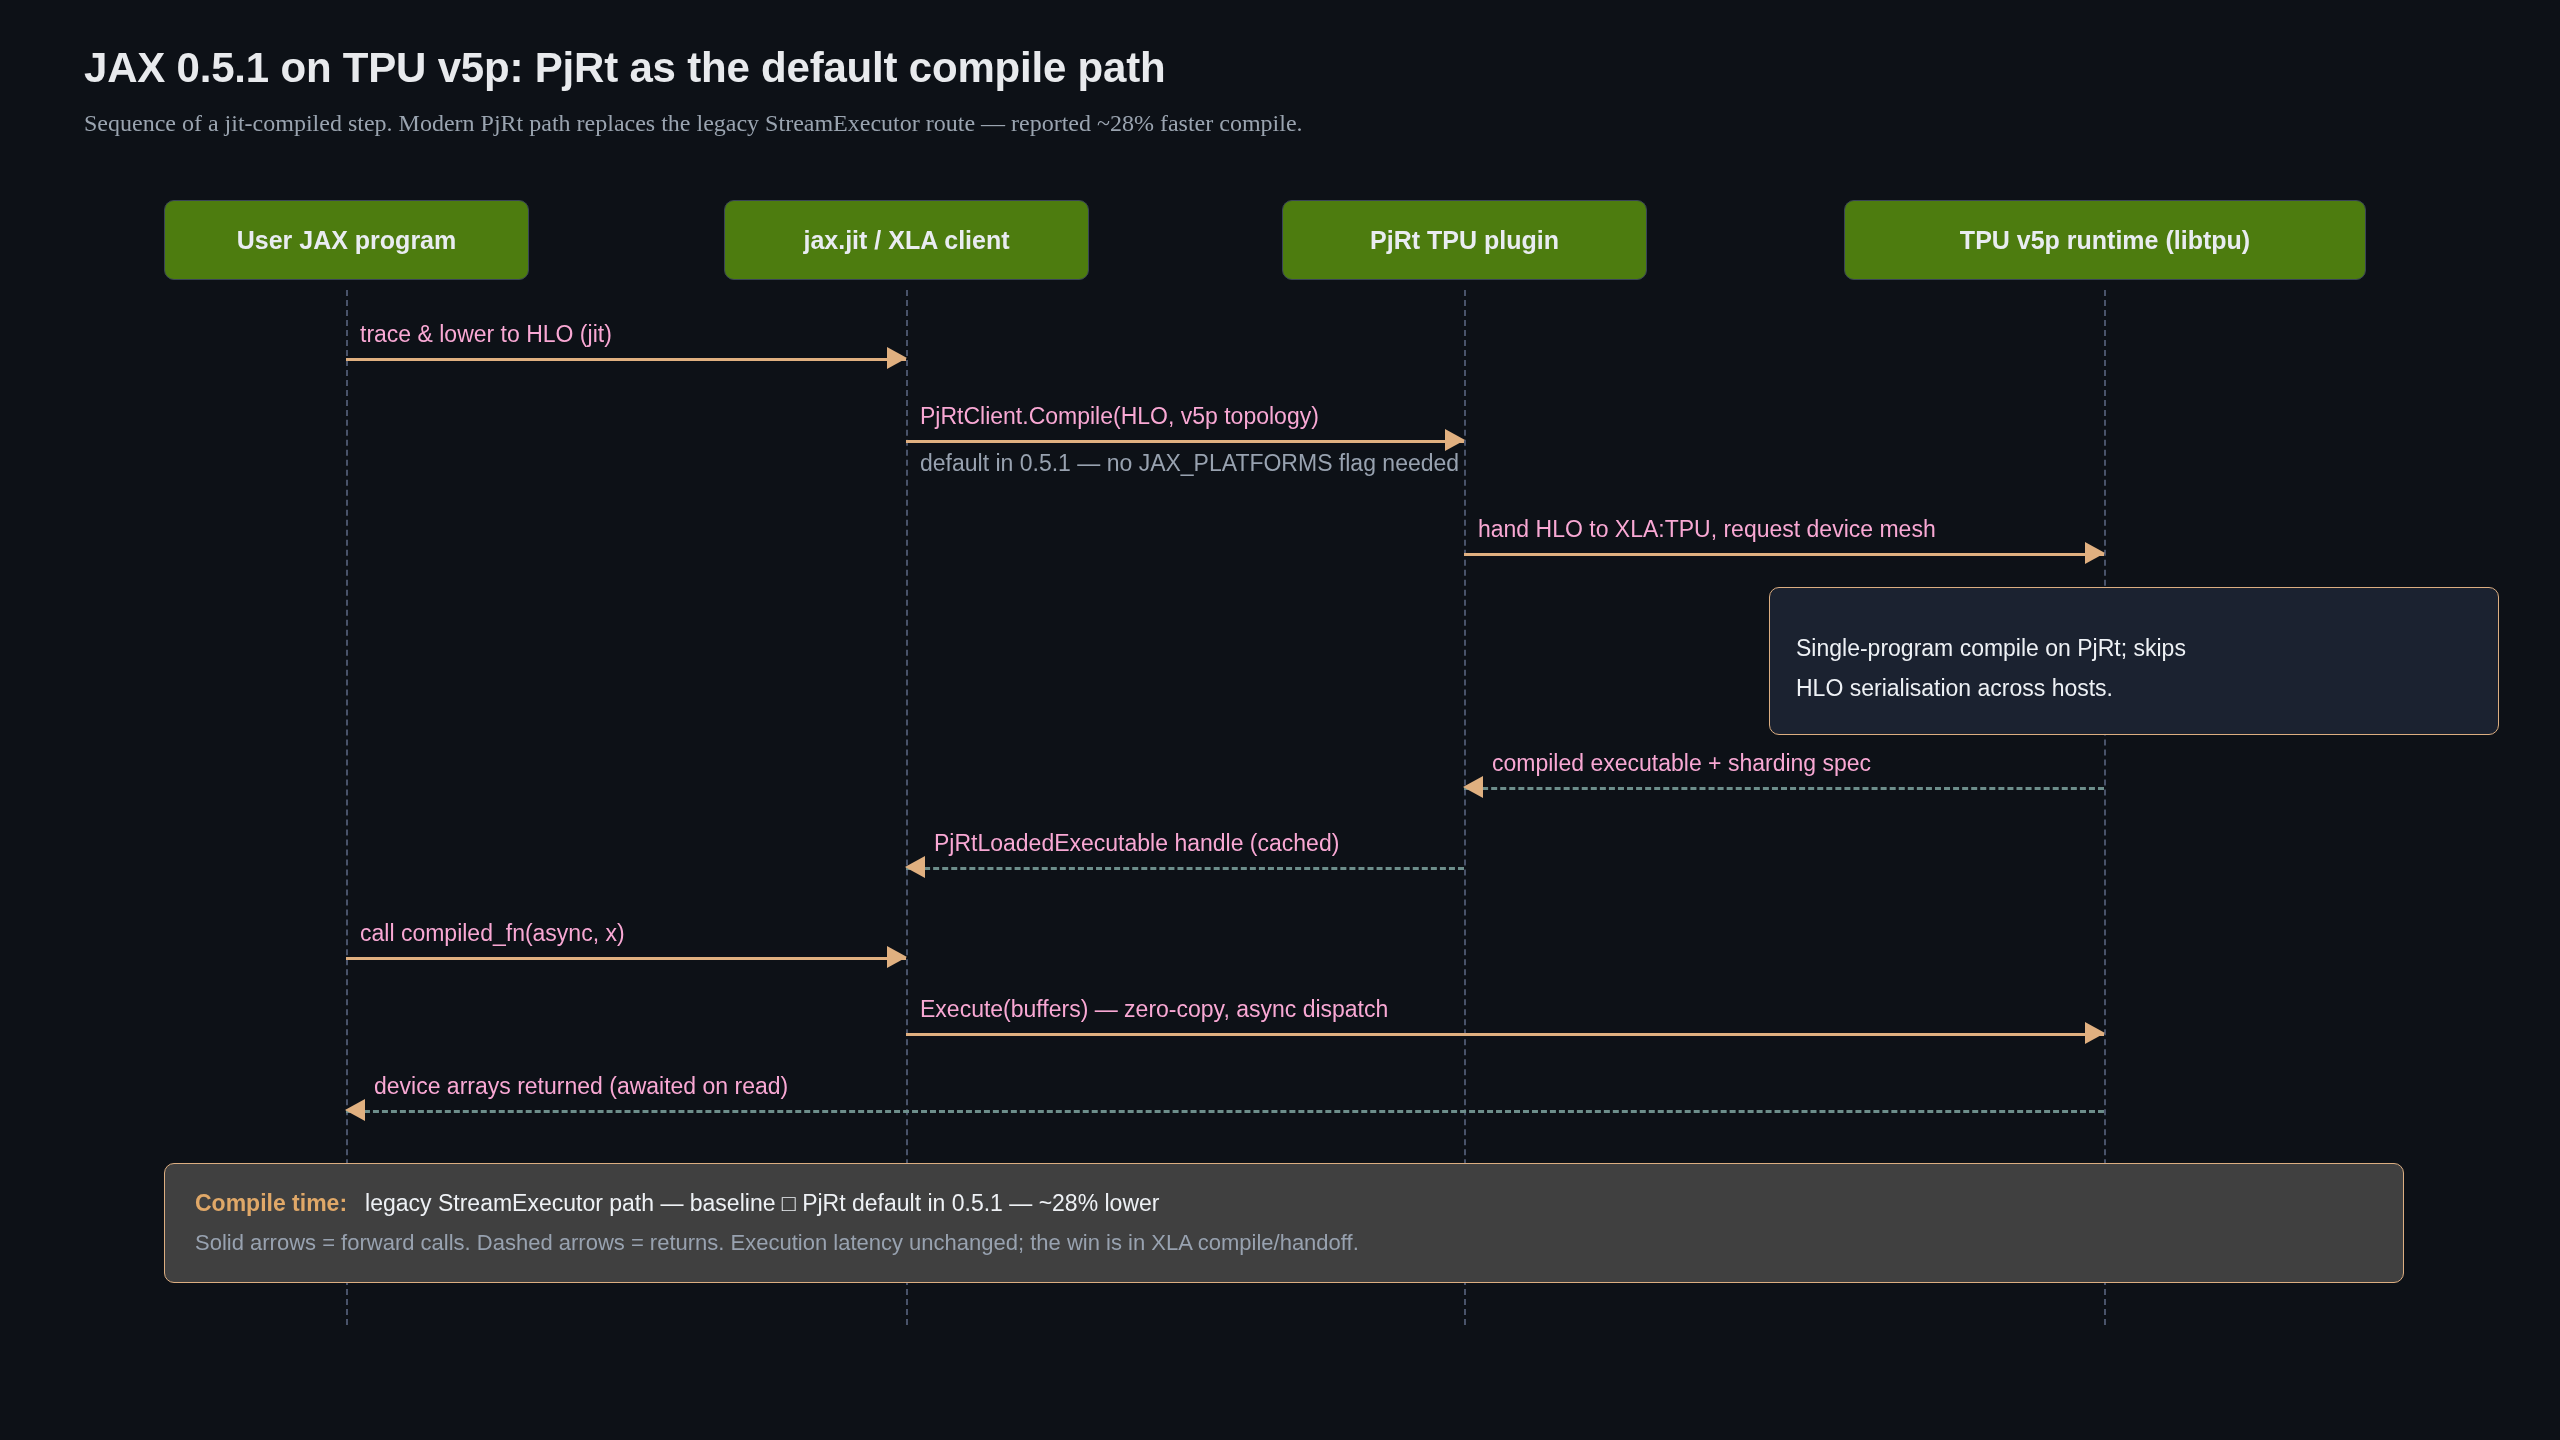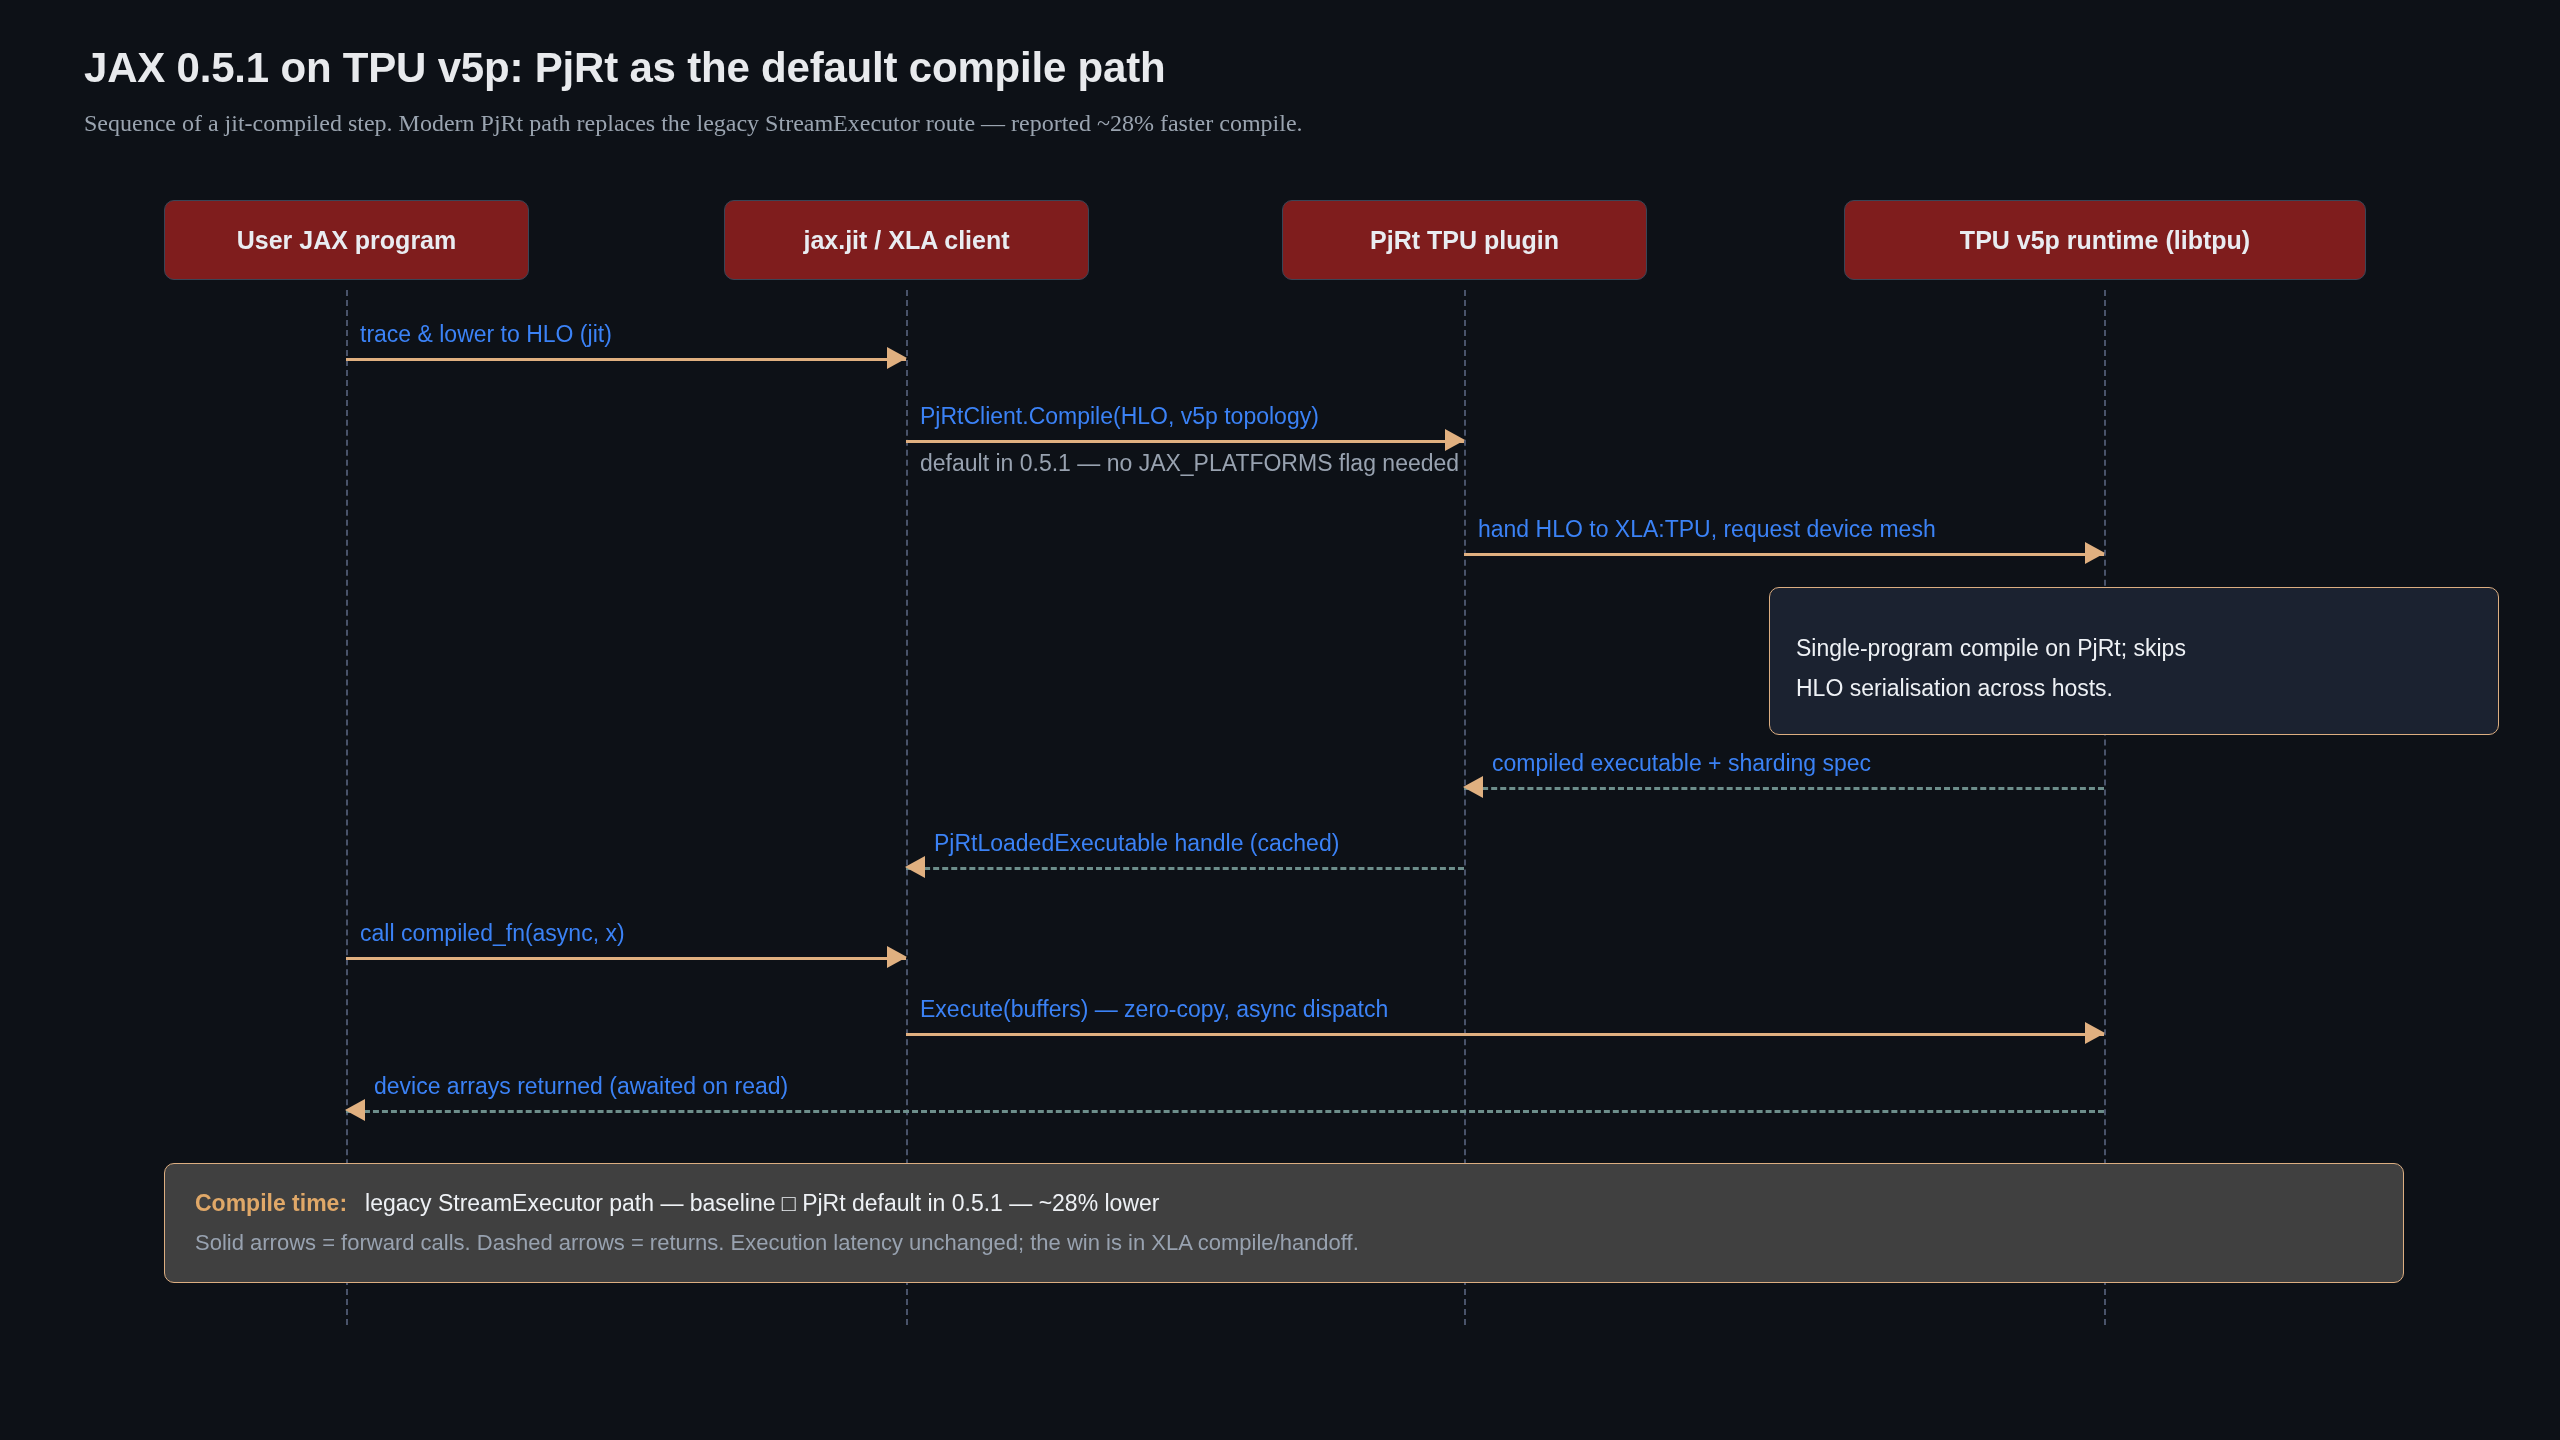--- a/index.html
+++ b/index.html
@@ -20,21 +20,21 @@
   }
   .subtitle{
     position:absolute;left:80px;top:110px;
     font-size:24px;color:#9aa4b0;white-space:nowrap;font-family:Liberation Serif, serif;
   }
 
   
   .actor{
     position:absolute;
     height:80px;
-    background:#7f1d1d;
+    background:#4d7c0f;
     border:1.5px solid #3a4556;
     border-radius:10px;
     display:flex;align-items:center;justify-content:center;
     box-sizing:border-box;
   }
   .actor-label{
     font-size:25px;font-weight:bold;color:#e9ecf1;white-space:nowrap;
   }
 
   
@@ -65,21 +65,21 @@
   .arrowhead.right{
     border-left:20px solid #e0b080;
     right:-1px;
   }
   .arrowhead.left{
     border-right:20px solid #e0b080;
     left:-1px;
   }
   .msg-label{
     position:absolute;
-    font-size:23px;color:#3b82f6;white-space:nowrap;
+    font-size:23px;color:#f9a8d4;white-space:nowrap;
     bottom:10px;
   }
   .msg-sublabel{
     position:absolute;
     font-size:23px;color:#98a2b0;white-space:nowrap;
     top:10px;
   }
 
   
   .note{

